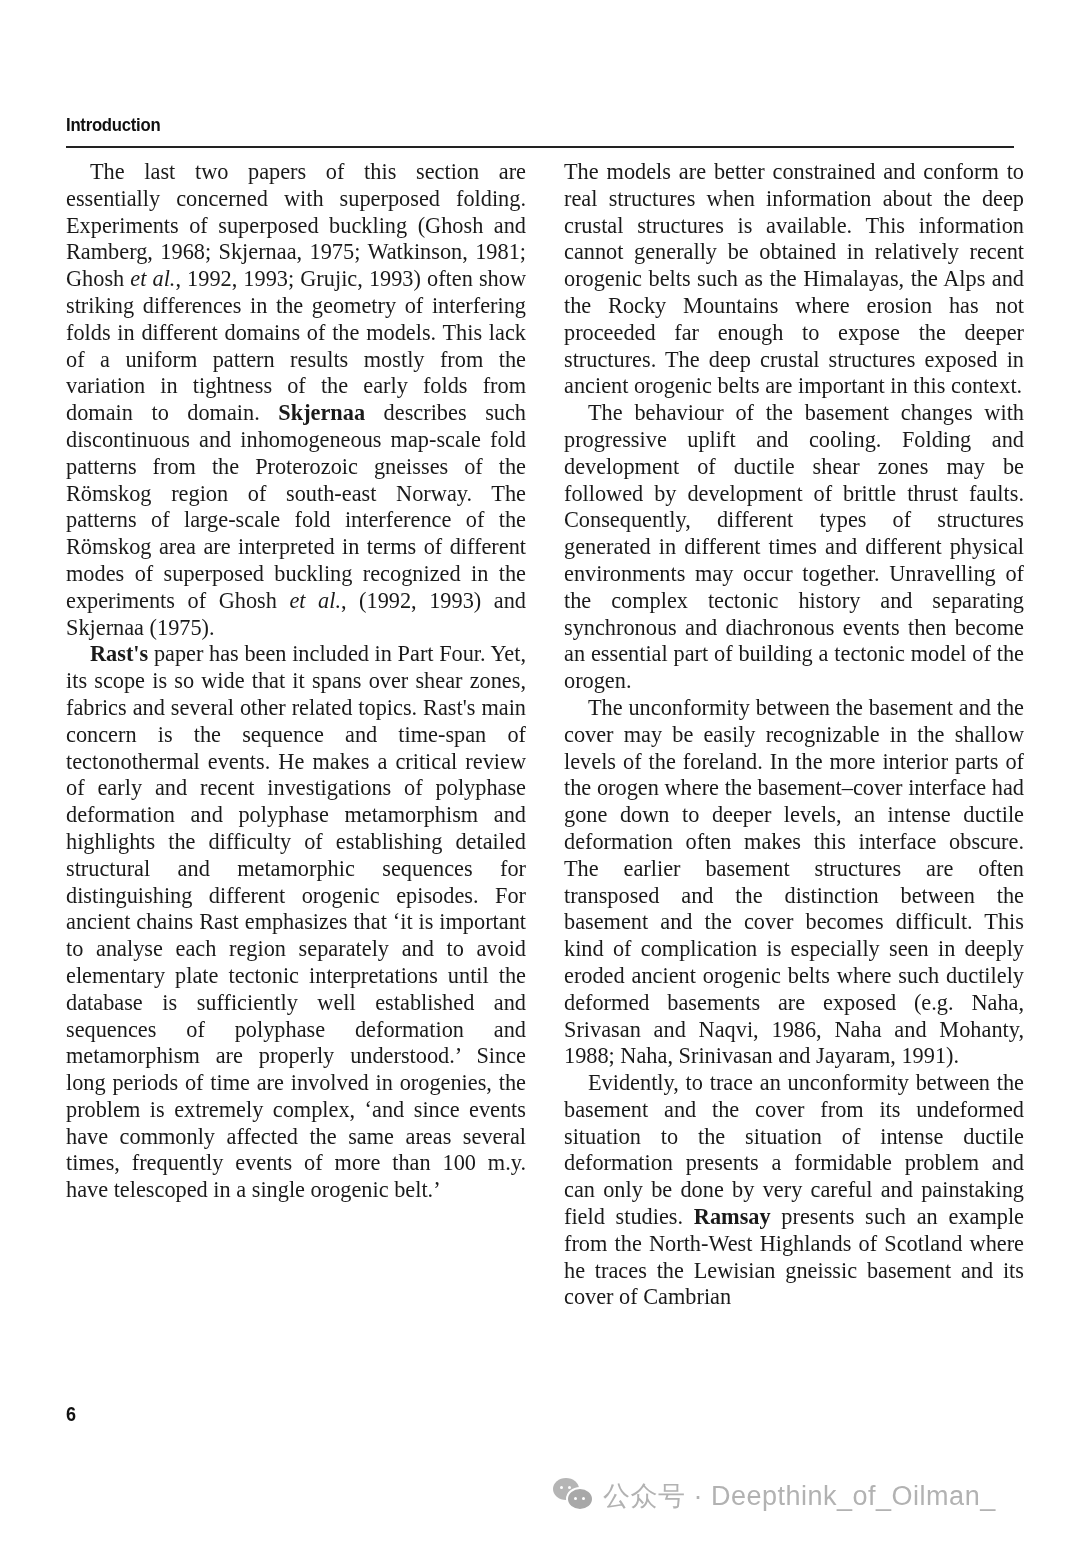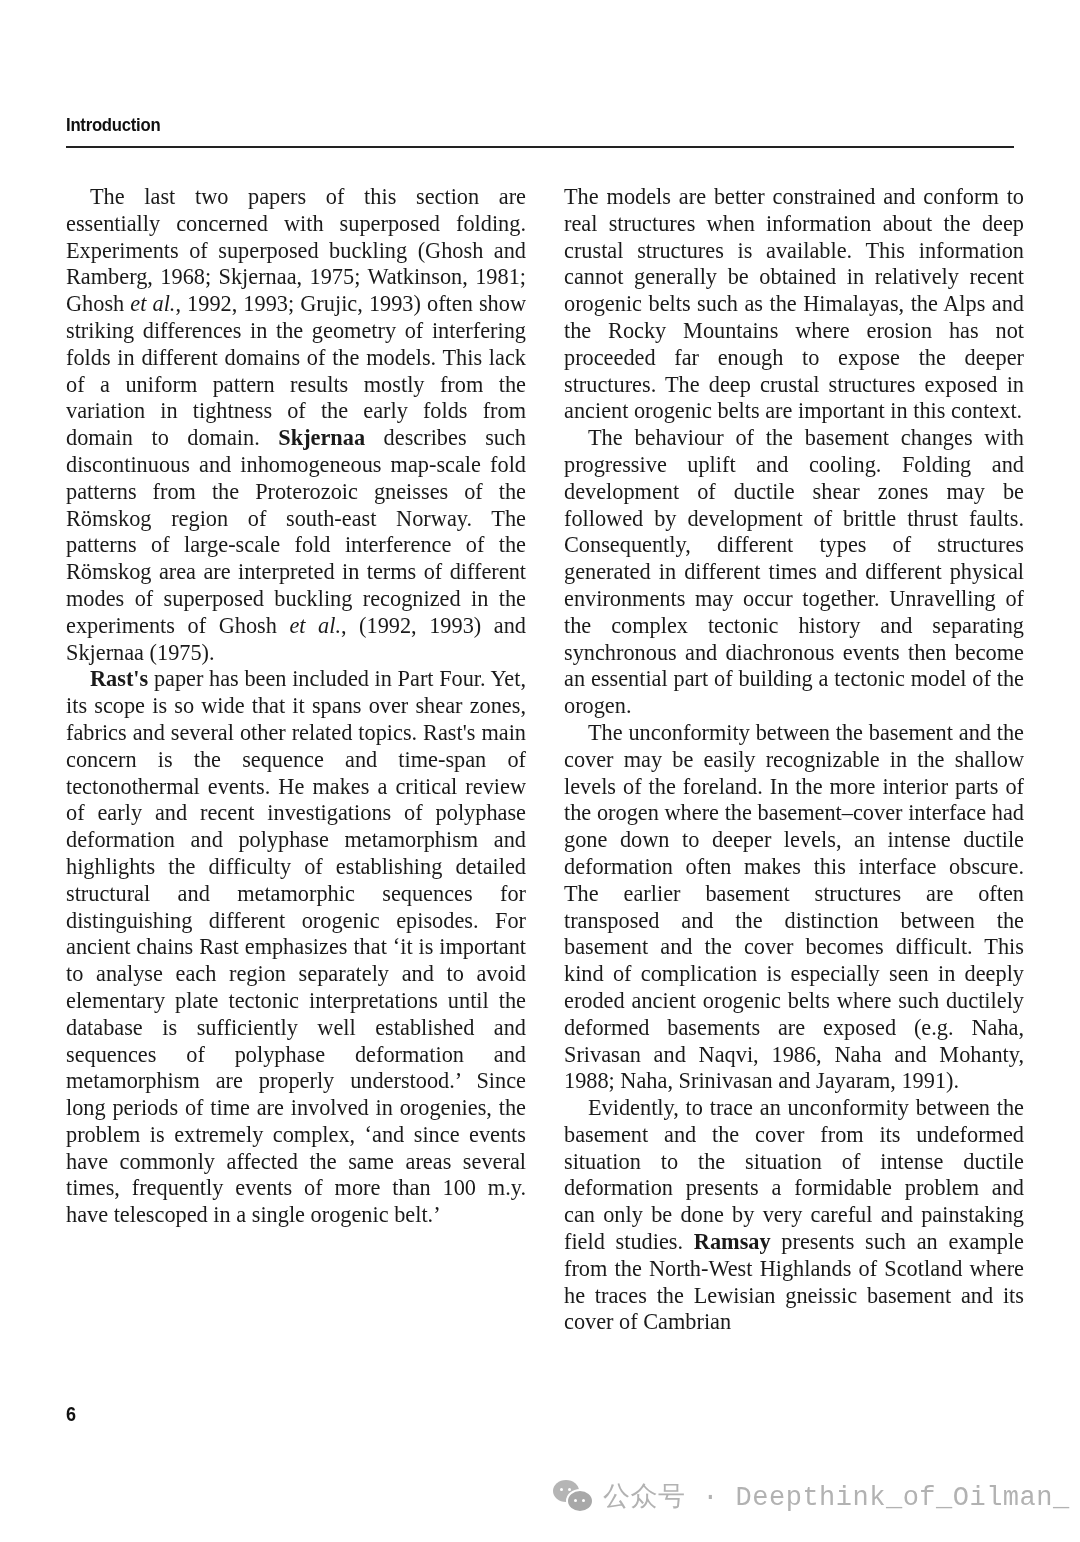--- a/index.html
+++ b/index.html
@@ -1,26 +1,26 @@
 <!DOCTYPE html>
 <html><head>
 <meta charset="utf-8">
 <style>
   html, body { margin:0; padding:0; background:#ffffff; }
   body { width:1080px; height:1542px; position:relative; overflow:hidden; color:#1a1a1a; }
   .header { position:absolute; left:66px; top:114px; font-family:"Liberation Sans", sans-serif; font-weight:bold; font-size:19px; letter-spacing:-0.3px; transform:scaleX(0.88); transform-origin:left; color:#111; }
   .rule { position:absolute; left:66px; right:66px; top:146px; height:0; border-top:2px solid #222; }
-  .col { position:absolute; top:184px; width:460px; font-family:"Liberation Serif", serif; font-size:22.3px; line-height:26.8px; text-align:justify; hyphens:manual; color:#1a1a1a; }
+  .col { position:absolute; top:159px; width:460px; font-family:"Liberation Serif", serif; font-size:22.3px; line-height:26.8px; text-align:justify; hyphens:manual; color:#1a1a1a; }
   .col.left { left:66px; }
   .col.right { left:552px;margin-left:12px; }
   .col p { margin:0; }
   .col p.ind { text-indent:24px; }
   .col p span.b { font-weight:bold; }
   .pagenum { position:absolute; left:66px; top:1403px; font-family:"Liberation Sans", sans-serif; font-weight:bold; font-size:20px; transform:scaleX(0.9); transform-origin:left; color:#111; }
-  .watermark { position:absolute; left:553px; top:1478px; display:flex; align-items:center; font-family:Liberation Mono, monospace; font-size:27px; color:#b2b2b2; letter-spacing:0.5px; }
+  .watermark { position:absolute; left:553px; top:1478px; display:flex; align-items:flex-start; font-family:Liberation Sans, sans-serif; font-size:27px; color:#b2b2b2; letter-spacing:0.5px; }
   .wm-icon { width:40px; height:32px; position:relative; margin-right:10px; }
   .wm-icon .b1 { position:absolute; left:0; top:0; width:26px; height:22px; border-radius:50%; background:#b5b5b5; }
   .wm-icon .b2 { position:absolute; left:13px; top:9px; width:24px; height:20px; border-radius:50%; background:#a8a8a8; border:2px solid #fff; }
   .wm-icon .d { position:absolute; width:3px; height:3px; border-radius:50%; background:#fff; }
 </style>
 </head>
 <body>
 
 <div class="header">Introduction</div>
 <div class="rule"></div>

